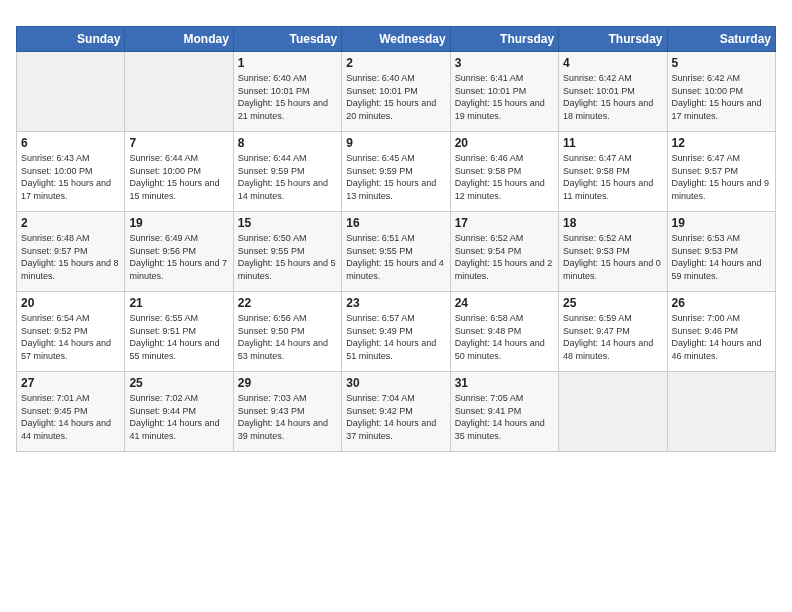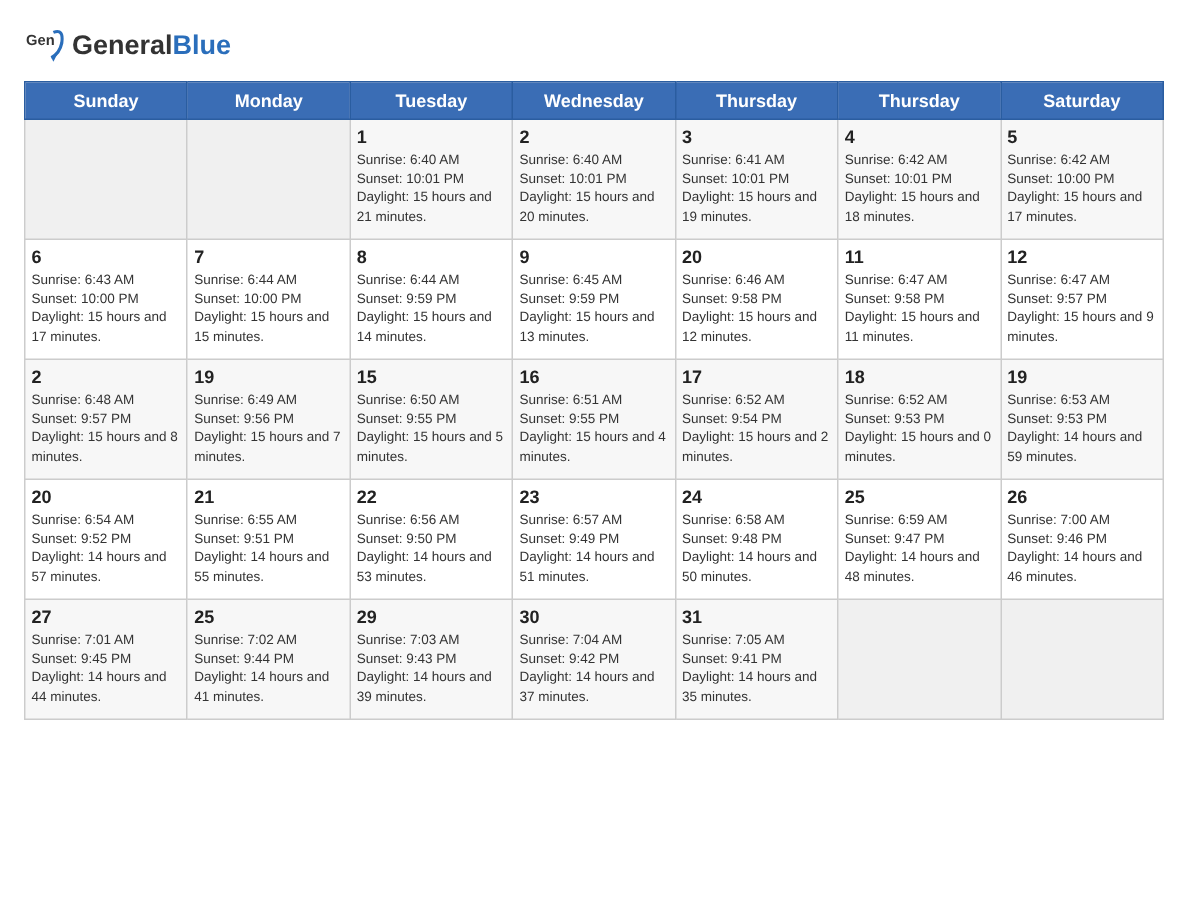--- a/index.html
+++ b/index.html
@@ -41,21 +41,21 @@
       width: 100%;
       border-collapse: collapse;
       table-layout: fixed;
     }
     thead th {
       background-color: #3a6db5;
       color: #fff;
       font-size: 12px;
       font-weight: bold;
       padding: 5px 4px;
-      text-align: center;
+      text-align: right;
       border: 1px solid #2a5da0;
     }
     tbody td {
       vertical-align: top;
       border: 1px solid #ccc;
       padding: 4px;
       font-size: 9.5px;
       color: #333;
       height: 80px;
       background: #fff;
@@ -76,30 +76,20 @@
       color: #333;
     }
     .empty-cell {
       background: #f0f0f0 !important;
     }
   </style>
 </head>
 <body>
 
 <div class="header">
-  <div class="logo">
-    <svg class="logo-icon" viewBox="0 0 40 40" xmlns="http://www.w3.org/2000/svg">
-      <text x="2" y="20" font-size="14" font-weight="bold" fill="#333">Gen</text>
-      <path d="M28,8 Q38,4 36,18 Q34,28 26,32" stroke="#2a6ebb" stroke-width="3" fill="none"></path>
-      <path d="M26,32 L32,28 L28,36 Z" fill="#2a6ebb"></path>
-    </svg>
-    <div>
-      <span style="font-size:18px;font-weight:bold;color:#333;">General</span><span style="font-size:18px;font-weight:bold;color:#2a6ebb;">Blue</span>
-    </div>
-  </div>
 </div>
 
 <table>
   <thead>
     <tr>
     <th>Sunday</th>
         <th>Monday</th>
         <th>Tuesday</th>
         <th>Wednesday</th>
         <th>Thursday</th>

